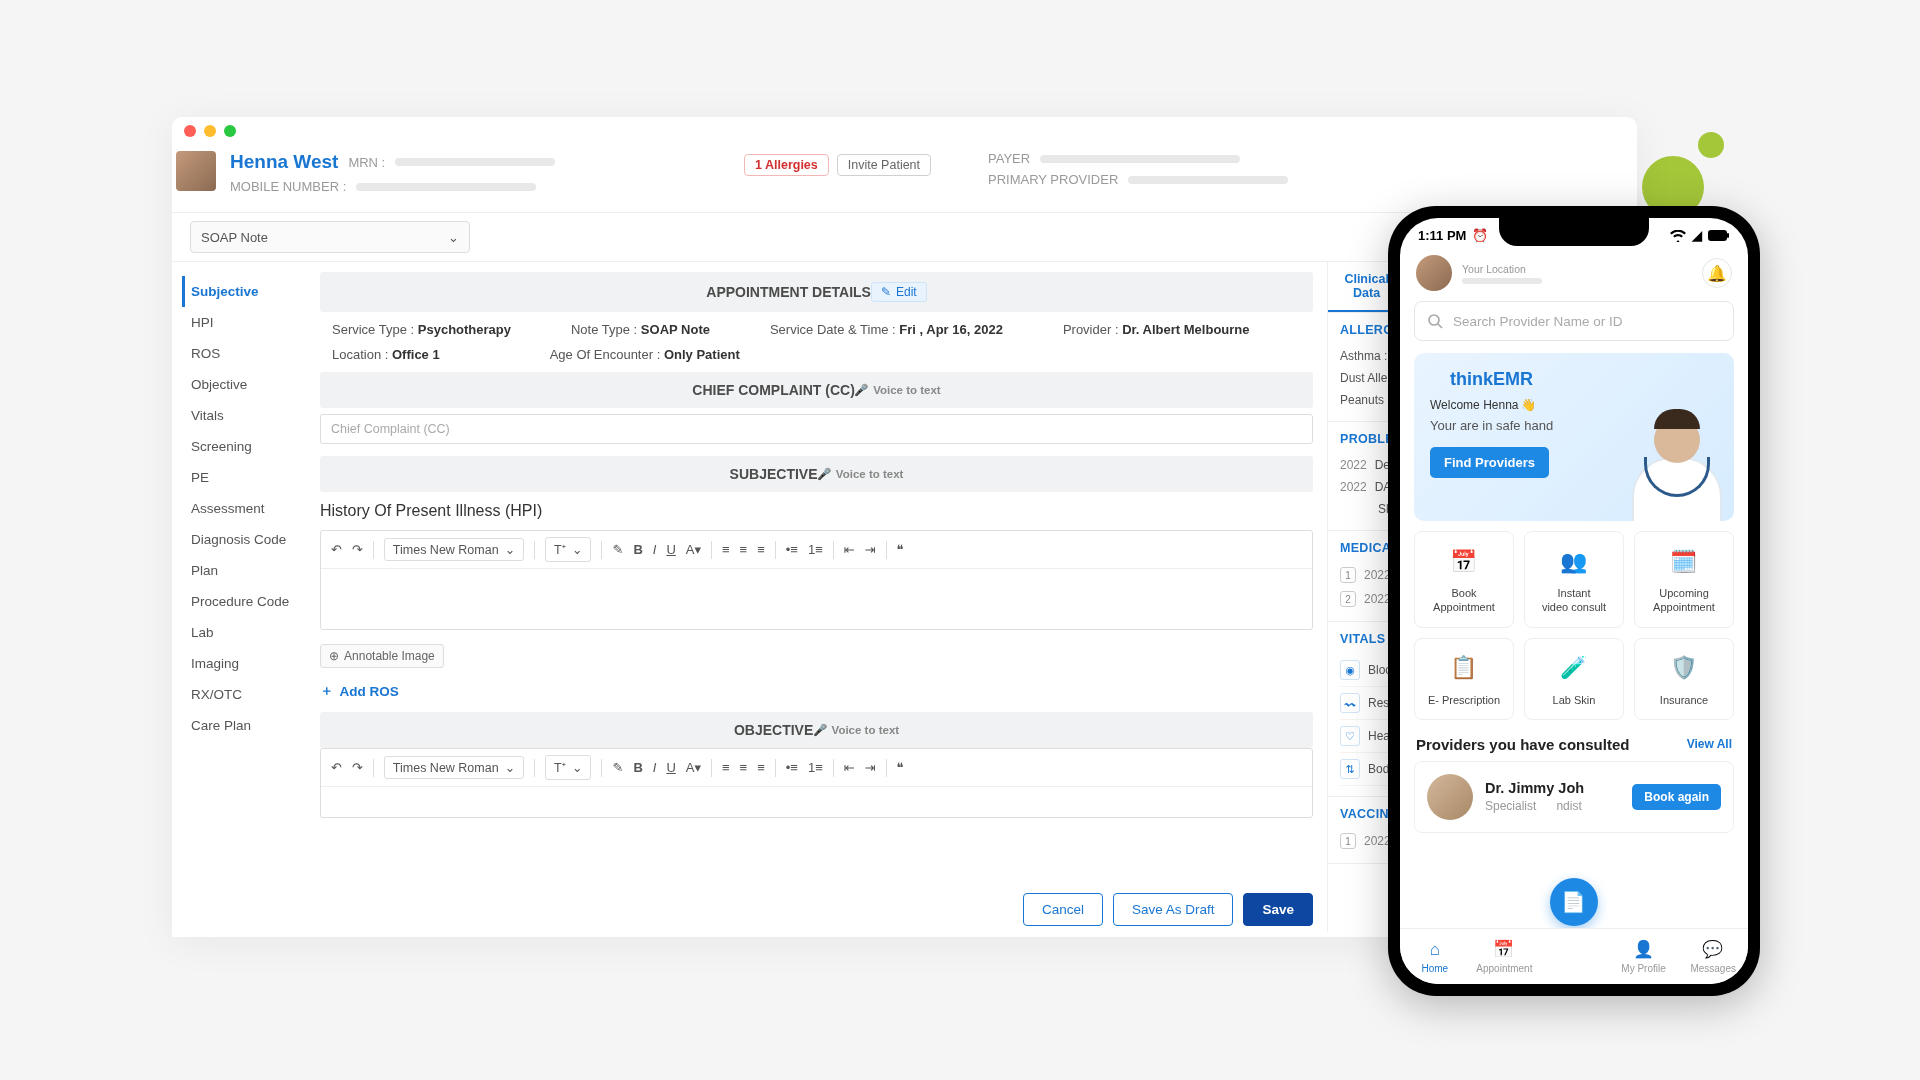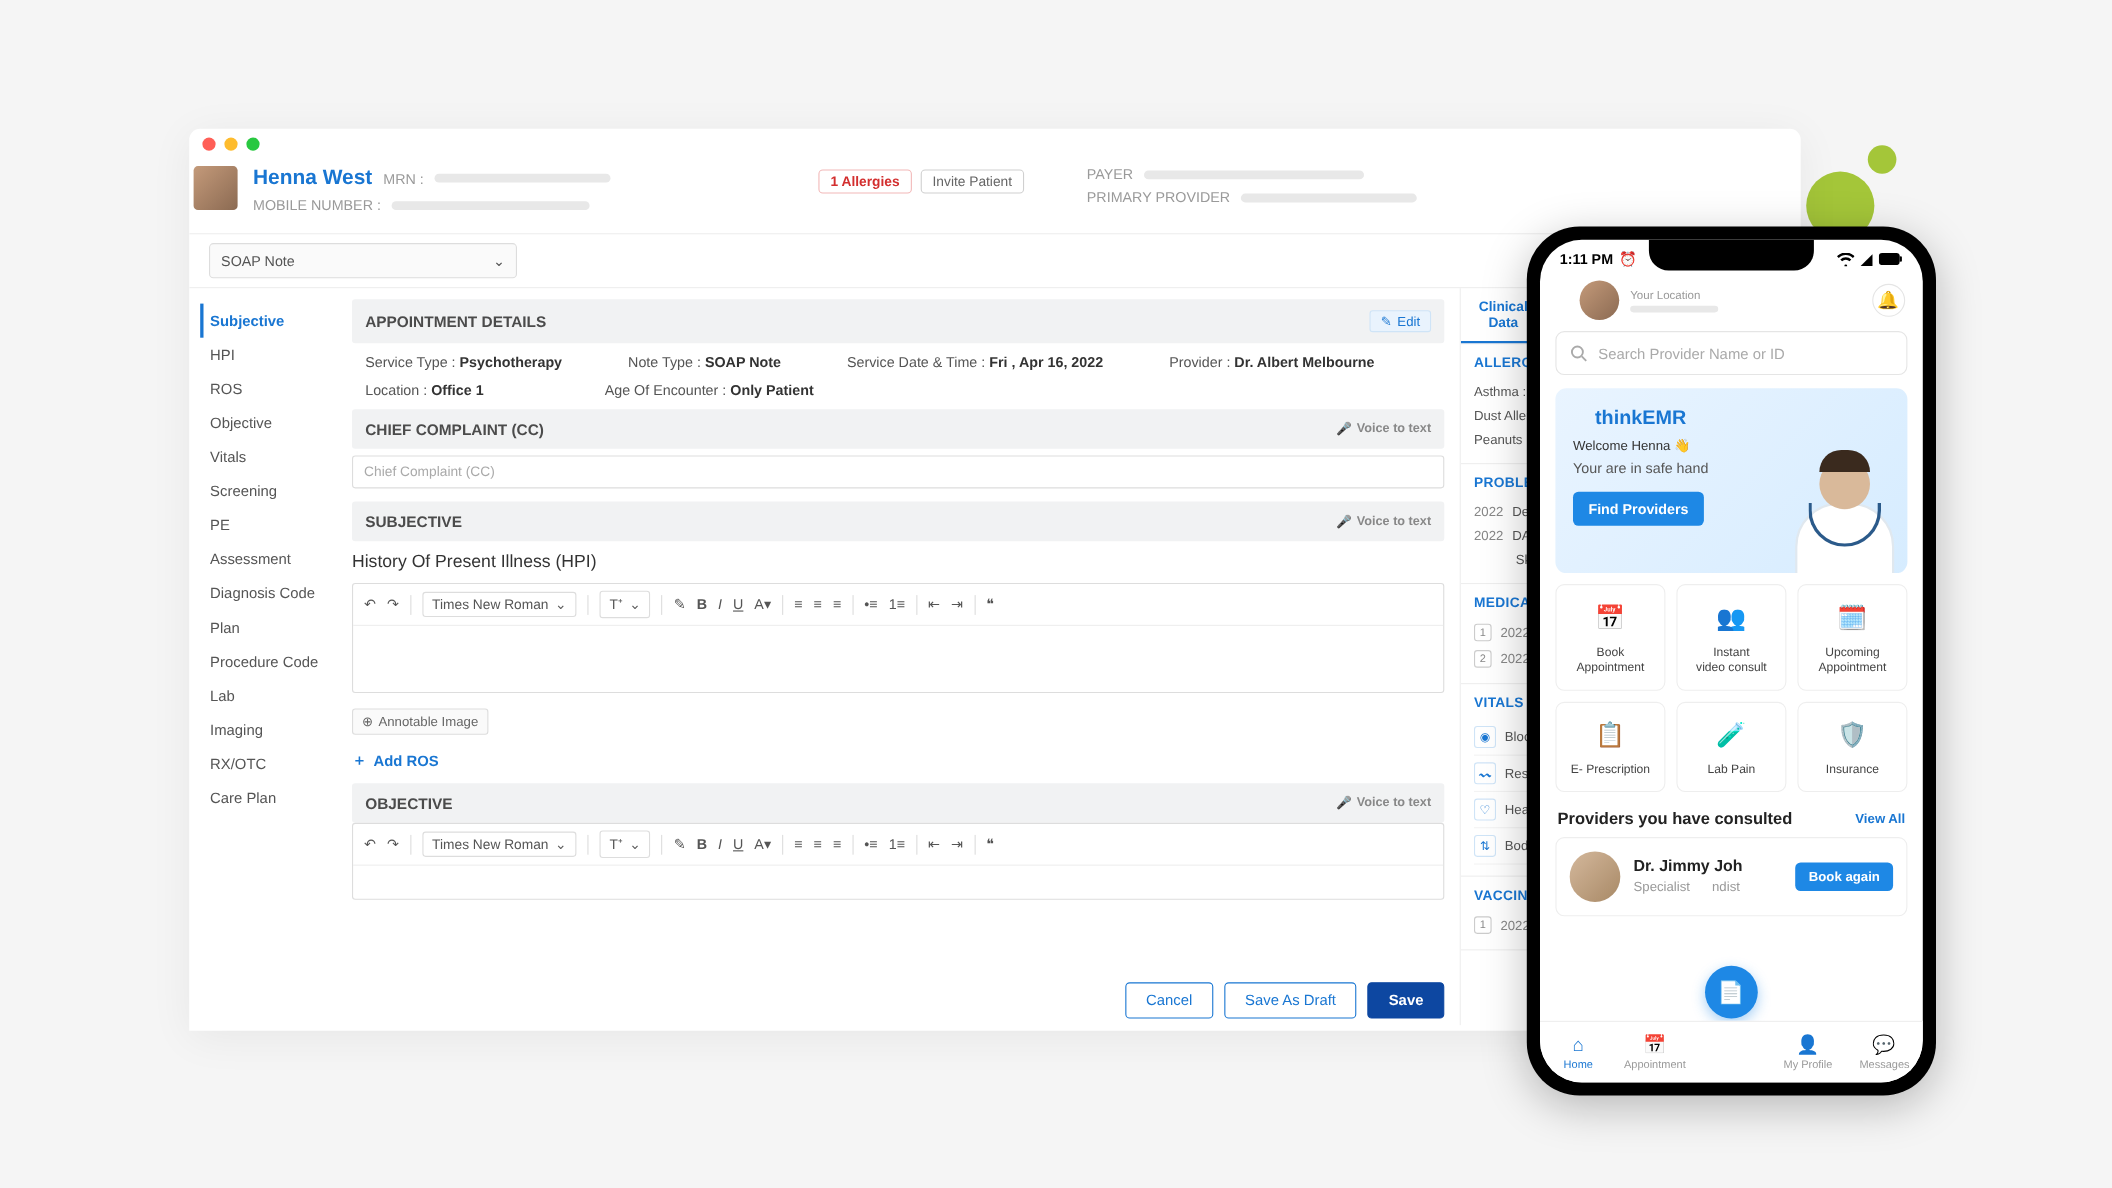--- a/index.html
+++ b/index.html
@@ -26,21 +26,21 @@
 .toolbar-row { display:flex; padding: 8px 18px; gap:10px; align-items:center; border-bottom:1px solid #eee;}
 .select-note { width: 280px; height:32px; border:1px solid #ddd; border-radius:4px; padding:0 10px; font-size:13px; color:#555; display:flex; align-items:center; justify-content:space-between; background:#fafafa;}
 .intake-btn { margin-left:auto; border:1px solid #ddd; border-radius:4px; padding:5px 12px; font-size:13px; color:#555; background:#fff;}
 
 .body-row { display:flex; height: calc(100% - 150px);}
 .left-nav { width: 148px; padding: 14px 0 0 10px; }
 .left-nav .item { font-size: 13.5px; color:#555; padding:8px 0 8px 6px; border-left:3px solid transparent; cursor:pointer;}
 .left-nav .item.active { color:#1976d2; font-weight:700; border-left:3px solid #1976d2;}
 
 .center { flex:1; padding: 10px 14px 0 0; overflow:hidden; position:relative;}
-.sect-head { background:#f1f2f3; color:#4b4b4b; font-weight:700; font-size:14px; padding:10px 12px; display:flex; align-items:center; justify-content:space-between; border-radius:3px;}
+.sect-head { background:#f1f2f3; color:#4b4b4b; font-weight:700; font-size:14px; padding:10px 12px; display:flex; align-items:center; justify-content:center; border-radius:3px;}
 .edit-chip { font-weight:500; font-size:12px; color:#1976d2; background:#e9f3fd; border:1px solid #cfe4f7; padding:2px 9px; border-radius:3px; display:flex; gap:5px; align-items:center;}
 .voice { font-size:11.5px; color:#888; display:flex; align-items:center; gap:4px;}
 .kv-row { display:flex; gap:40px; padding:10px 12px; font-size:13px;}
 .kv-row.tight{gap:60px;}
 .kv { color:#555;}
 .kv b { color:#333; font-weight:600;}
 .cc-input { border:1px solid #ddd; border-radius:3px; height:30px; padding:0 10px; font-size:12.5px; color:#aaa; display:flex; align-items:center; margin:6px 0 12px;}
 .subh { font-size:16px; font-weight:400; color:#333; padding:10px 0;}
 .rte { border:1px solid #ddd; border-radius:3px; margin-bottom:10px;}
 .rte-tb { display:flex; align-items:center; gap:10px; padding:6px 10px; border-bottom:1px solid #eee; font-size:13px; color:#555;}
@@ -71,21 +71,21 @@
 .gdots { position:absolute; left:1612px; top:126px; }
 .gdots .big{ width:62px;height:62px;border-radius:50%;background:#a4c639; position:absolute; left:30px; top:30px;}
 .gdots .sm{ width:26px;height:26px;border-radius:50%;background:#a4c639; position:absolute; left:86px; top:6px;}
 
 
 .phone { position:absolute; left:1388px; top:206px; width:372px; height:790px; background:#000; border-radius:48px; padding:12px; box-shadow:0 10px 40px rgba(0,0,0,.25);}
 .phone-screen { width:100%; height:100%; background:#fff; border-radius:38px; overflow:hidden; position:relative;}
 .notch { position:absolute; top:0; left:50%; transform:translateX(-50%); width:150px; height:28px; background:#000; border-radius:0 0 18px 18px; z-index:5;}
 .statusbar { display:flex; justify-content:space-between; padding:10px 18px 6px; font-size:13px; font-weight:600; align-items:center;}
 .statusbar .sicons { display:flex; gap:6px; align-items:center;}
-.phdr { display:flex; align-items:center; padding:6px 16px 10px; gap:10px;margin-left:20px;}
+.phdr { display:flex; align-items:center; padding:6px 16px 10px; gap:10px;}
 .pavatar { width:36px;height:36px;border-radius:50%; background:linear-gradient(135deg,#c49a7a,#8b6a52);}
 .ploc { font-size:10.5px; color:#999;}
 .pbell { margin-left:auto; width:30px;height:30px;border:1px solid #e5e5e5;border-radius:50%;display:flex;align-items:center;justify-content:center;}
 .psearch { margin:0 14px; height:40px; border:1px solid #e5e5e5; border-radius:8px; display:flex; align-items:center; padding:0 12px; gap:10px; color:#aaa; font-size:13.5px;}
 .hero { margin:12px 14px 10px; height:168px; border-radius:10px; background:linear-gradient(135deg,#e9f4ff,#d6ecff); padding:16px; position:relative; overflow:hidden;}
 .hero h3{ color:#1976d2; font-size:18px; font-weight:700;margin-left:20px;}
 .hero .w{ font-size:12px; color:#333; margin-top:8px;}
 .hero .ss{ font-size:13px; color:#555; margin-top:6px;}
 .hero .cta{ margin-top:14px; background:#1e88e5; color:#fff; font-size:13px; font-weight:600; padding:8px 14px; border-radius:5px; display:inline-block;}
 .doc-ill { position:absolute; right:-8px; bottom:-6px; width:130px; height:150px;}
@@ -456,21 +456,21 @@
           <div>Upcoming</div>
           <div>Appointment</div>
         </div>
       <div class="tile">
           <div class="ico">📋</div>
           <div>E- Prescription</div>
           <div></div>
         </div>
       <div class="tile">
           <div class="ico">🧪</div>
-          <div>Lab Pain</div>
+          <div>Lab Skin</div>
           <div></div>
         </div>
       <div class="tile">
           <div class="ico">🛡️</div>
           <div>Insurance</div>
           <div></div>
         </div>
     </div>
     <div class="prov-head">
       <span>Providers you have consulted</span>

